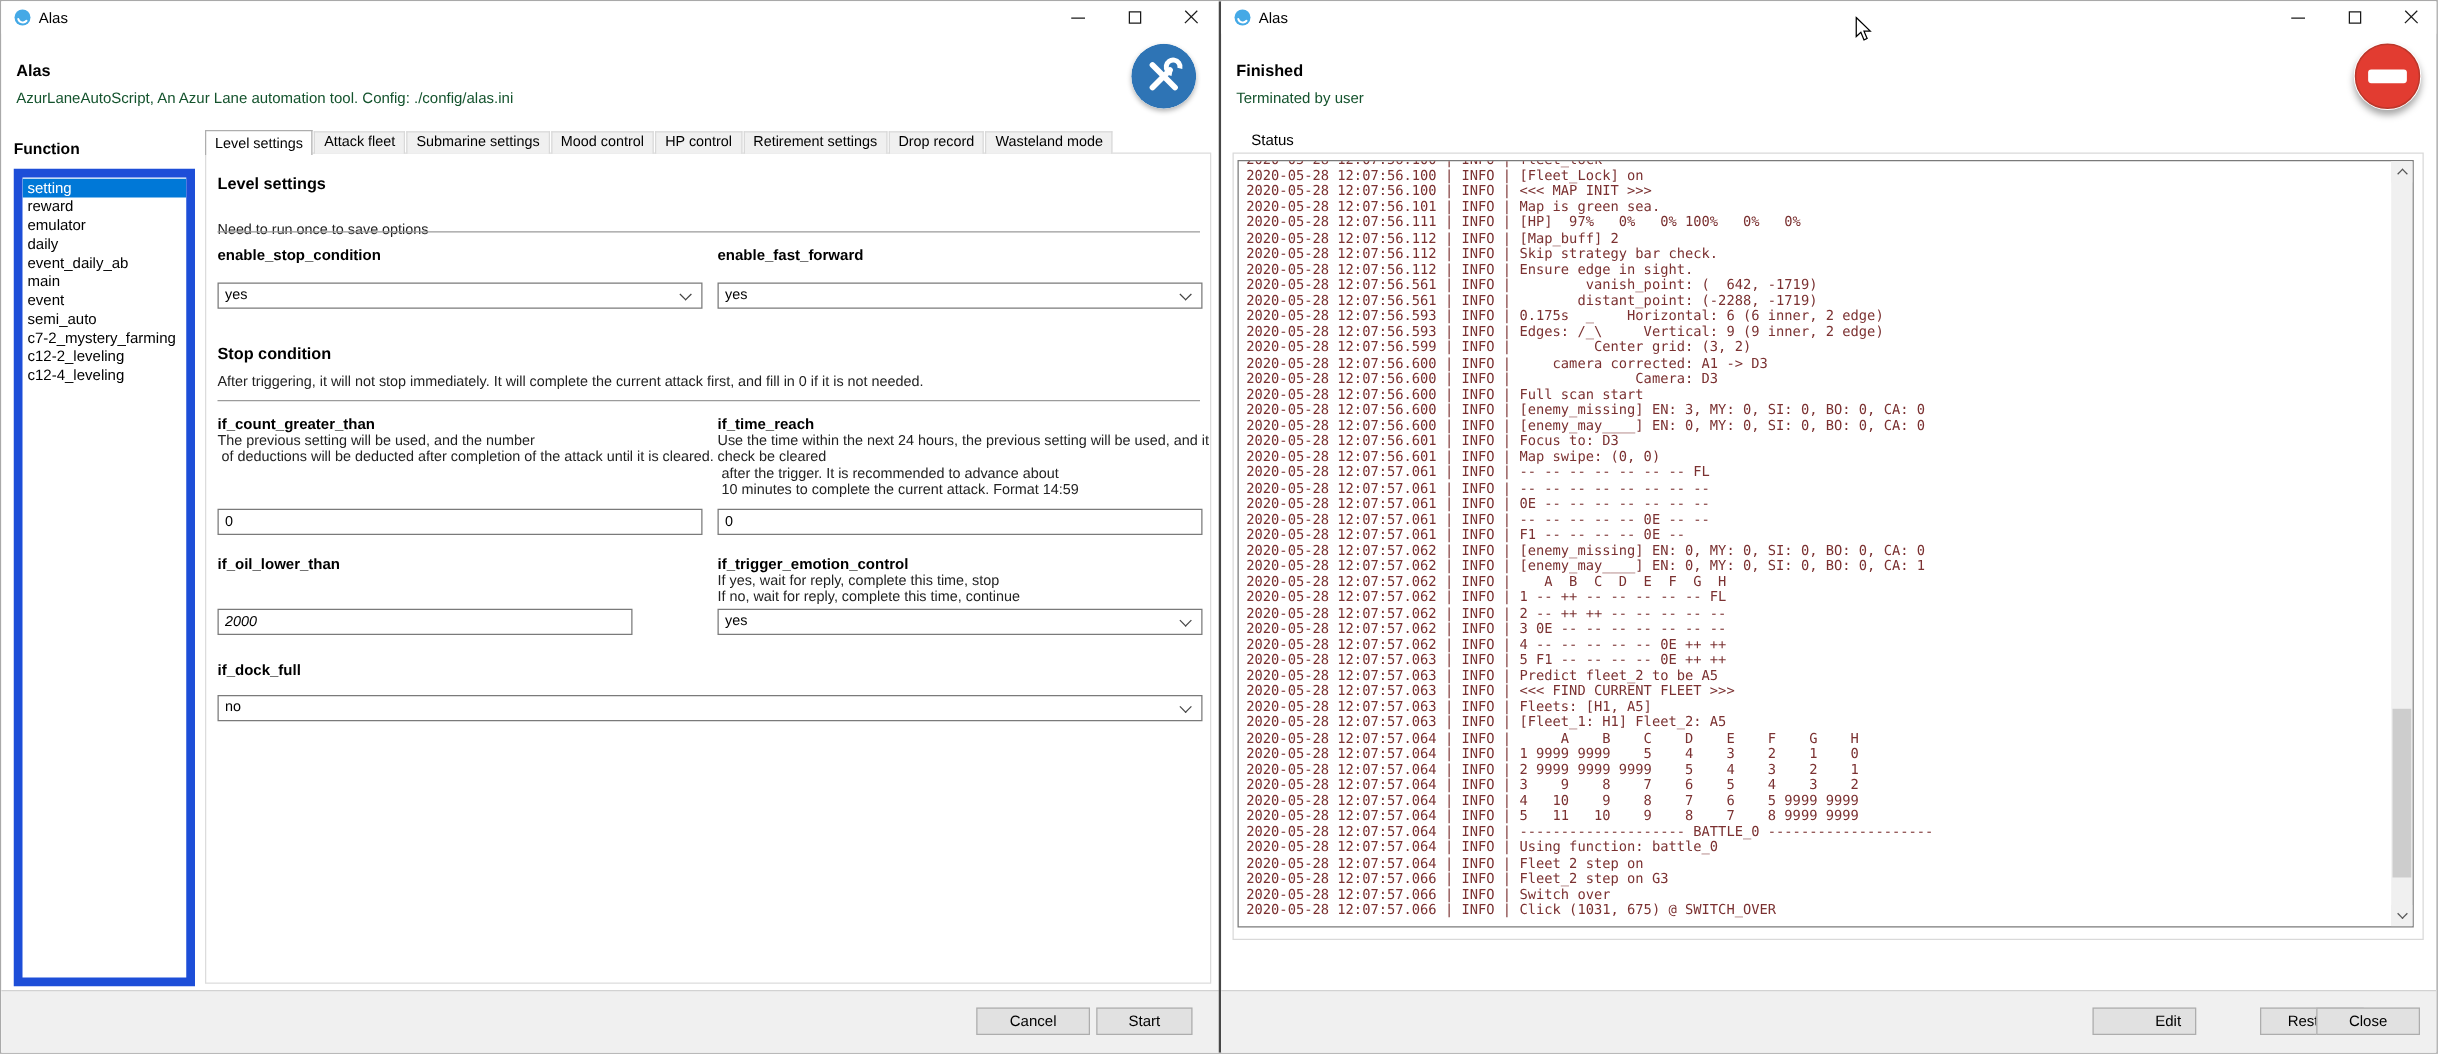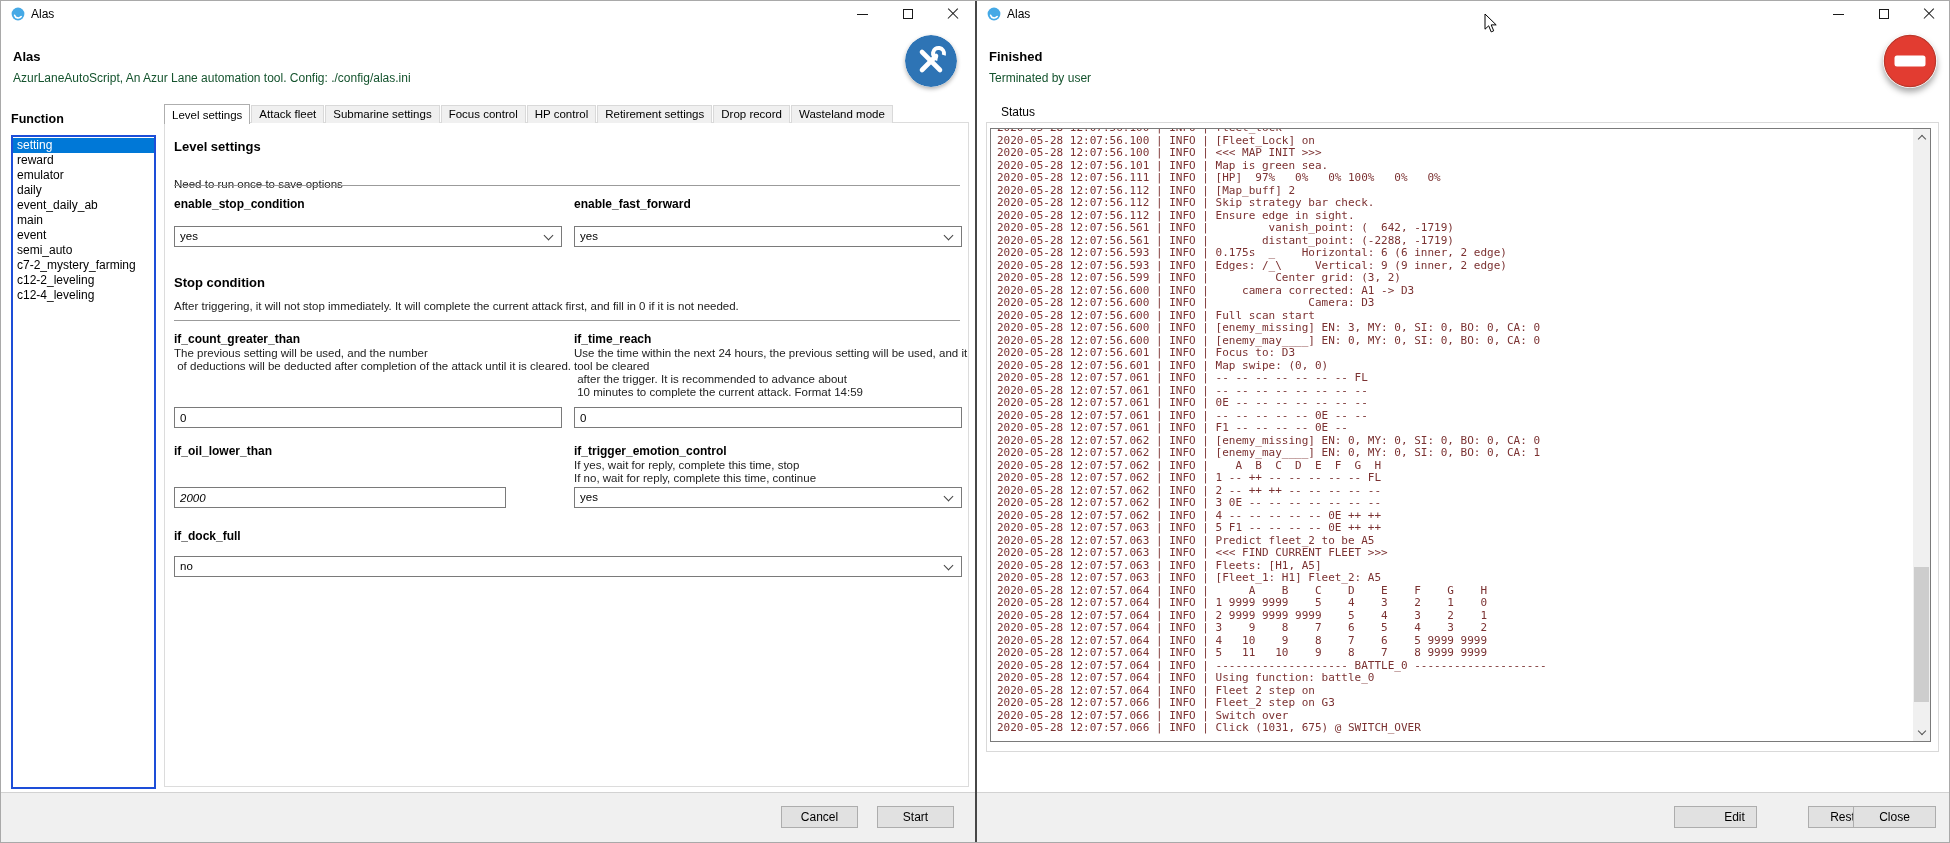--- a/index.html
+++ b/index.html
@@ -32,21 +32,21 @@
   
   .hdr-title { position:absolute; left:12px; top:48px; font-size:13px; font-weight:bold; color:#000; }
   .hdr-sub   { position:absolute; left:12px; top:70px; font-size:12px; color:#14532d; }
   .badge { position:absolute; border-radius:50%; }
   #tools-badge { left:904px; top:34px; width:52px; height:52px; box-shadow:0 2px 4px rgba(0,0,0,.3); }
   #stop-badge  { left:906px; top:33px; width:54px; height:54px; box-shadow:0 4px 6px rgba(0,0,0,.35); }
 
   
   .fn-label { position:absolute; left:10px; top:111px; font-size:12.5px; font-weight:bold; color:#000; }
   .fn-list { position:absolute; left:10px; top:134px; width:145px; height:654px;
-             background:#fff; border:2px solid #1d4ed8; overflow:hidden; padding-top:1px; }
+             background:#fff; border:7px solid #1d4ed8; overflow:hidden; padding-top:1px; }
   .fn-item { font-size:12px; line-height:15px; padding:0 4px; color:#000; white-space:nowrap; cursor:default; }
   .fn-item.selected { background:#0078d7; color:#fff; }
 
   
   .tab-bar { position:absolute; left:163px; top:102px; height:20px; display:flex; align-items:flex-end; z-index:3; }
   .tab { background:#f0f0f0; border:1px solid #d9d9d9; border-bottom:none; margin-right:1px;
          font-size:11.5px; color:#000; padding:2px 7px 3px 7px; height:18px; cursor:default; }
   .tab.active { background:#fff; border-color:#aeaeae; height:20px; padding-top:4px; margin-bottom:-1px; z-index:4; }
   .panel { position:absolute; left:163px; top:121px; width:805px; height:665px;
            background:#fff; border:1px solid #dcdcdc; z-index:1; }
@@ -137,21 +137,21 @@
         <div class="fn-item">semi_auto</div>
         <div class="fn-item">c7-2_mystery_farming</div>
         <div class="fn-item">c12-2_leveling</div>
         <div class="fn-item">c12-4_leveling</div>
       </div>
 
     <div class="tab-bar">
         <div class="tab active">Level settings</div>
         <div class="tab">Attack fleet</div>
         <div class="tab">Submarine settings</div>
-        <div class="tab">Focus control</div>
+        <div class="tab">Mood control</div>
         <div class="tab">HP control</div>
         <div class="tab">Retirement settings</div>
         <div class="tab">Drop record</div>
         <div class="tab">Wasteland mode</div>
       </div>
     <div class="panel">
 
       <div class="sec-title" style="left:9px; top:16px;">Level settings</div>
       <div class="sec-desc" style="left:9px; top:55px;">Need to run once to save options</div>
       <div class="hr" style="left:9px; top:62px; width:786px;"></div>
@@ -169,21 +169,21 @@
 
       <div class="sec-title" style="left:9px; top:152px;">Stop condition</div>
       <div class="sec-desc" style="left:9px; top:177px;">After triggering, it will not stop immediately. It will complete the current attack first, and fill in 0 if it is not needed.</div>
       <div class="hr" style="left:9px; top:197px; width:786px;"></div>
 
       <div class="f-label" style="left:9px;  top:209px;">if_count_greater_than</div>
       <div class="f-label" style="left:409px; top:209px;">if_time_reach</div>
       <div class="f-help" style="left:9px; top:224px;">The previous setting will be used, and the number</div>
       <div class="f-help" style="left:9px; top:237px;"> of deductions will be deducted after completion of the attack until it is cleared.</div>
       <div class="f-help" style="left:409px; top:224px;">Use the time within the next 24 hours, the previous setting will be used, and it</div>
-      <div class="f-help" style="left:409px; top:237px;">tool be cleared</div>
+      <div class="f-help" style="left:409px; top:237px;">check be cleared</div>
       <div class="f-help" style="left:409px; top:250px;"> after the trigger. It is recommended to advance about</div>
       <div class="f-help" style="left:409px; top:263px;"> 10 minutes to complete the current attack. Format 14:59</div>
       <input class="f-input" style="left: 9px; top: 284px; width: 388px;" readonly="" value="0">
       <input class="f-input" style="left: 409px; top: 284px; width: 388px;" readonly="" value="0">
 
       <div class="f-label" style="left:9px;  top:321px;">if_oil_lower_than</div>
       <div class="f-label" style="left:409px; top:321px;">if_trigger_emotion_control</div>
       <div class="f-help" style="left:409px; top:336px;">If yes, wait for reply, complete this time, stop</div>
       <div class="f-help" style="left:409px; top:349px;">If no, wait for reply, complete this time, continue</div>
       <input class="f-input" style="left: 9px; top: 364px; width: 332px; font-style: italic;" readonly="" value="2000">
@@ -193,21 +193,21 @@
       </div>
 
       <div class="f-label" style="left:9px; top:406px;">if_dock_full</div>
       <div class="combo" style="left:9px; top:433px; width:788px;">
         <span class="val">no</span>
         <span class="chev"></span>
       </div>
     </div>
 
     <div class="footer">
-      <div class="btn" style="left:780px; width:77px;">Cancel</div>
+      <div class="btn" style="left:780px; width:91px;">Cancel</div>
       <div class="btn" style="left:876px; width:77px;">Start</div>
     </div>
   </div>
 
   <div id="win-divider"></div>
 
   <div class="window" id="win-right">
 
     <div class="titlebar">
       <svg class="tb-icon" viewBox="0 0 14 14">

